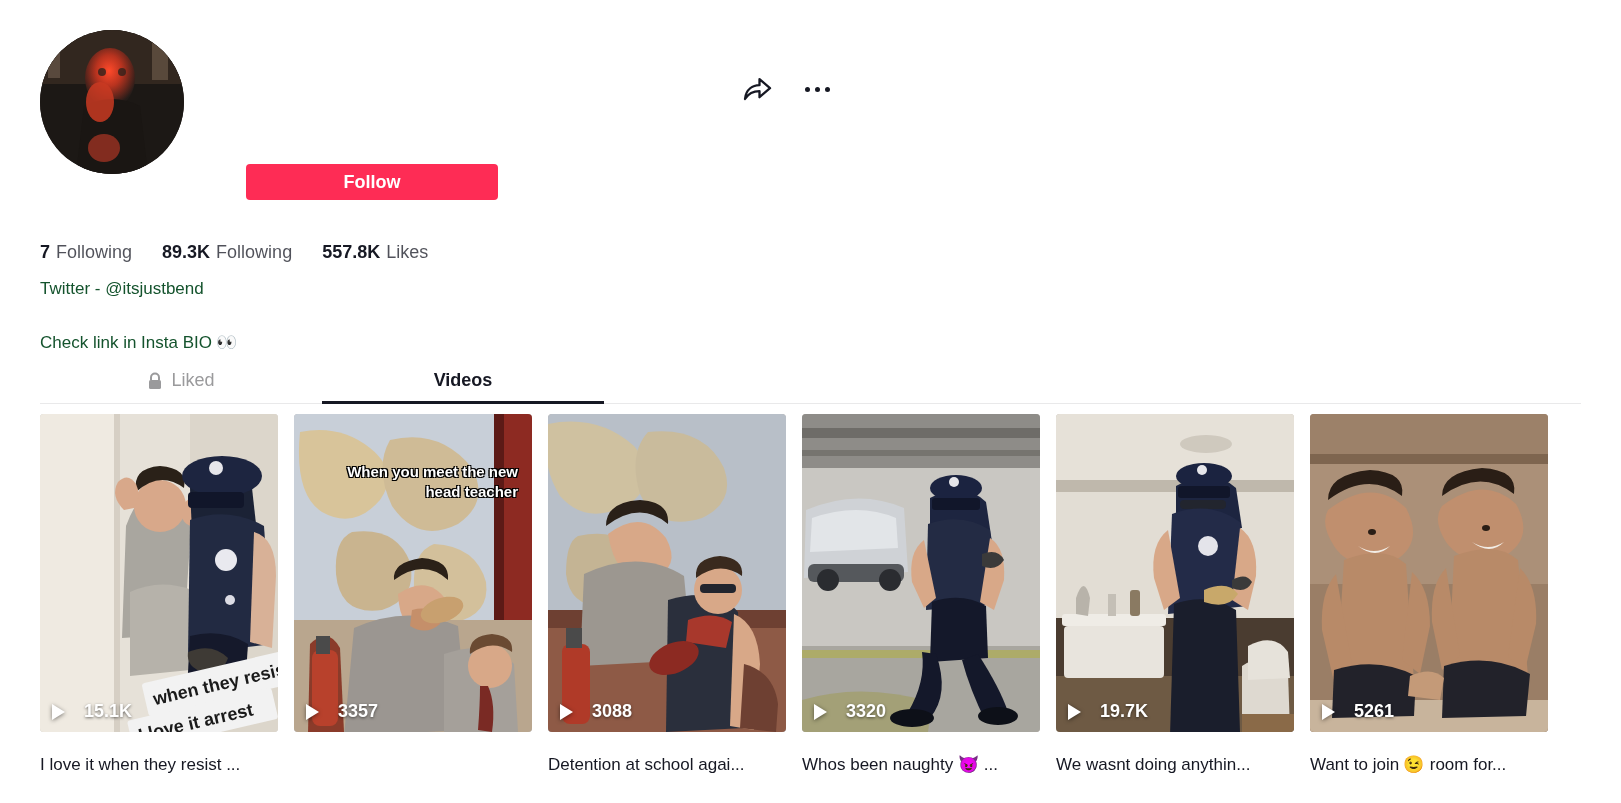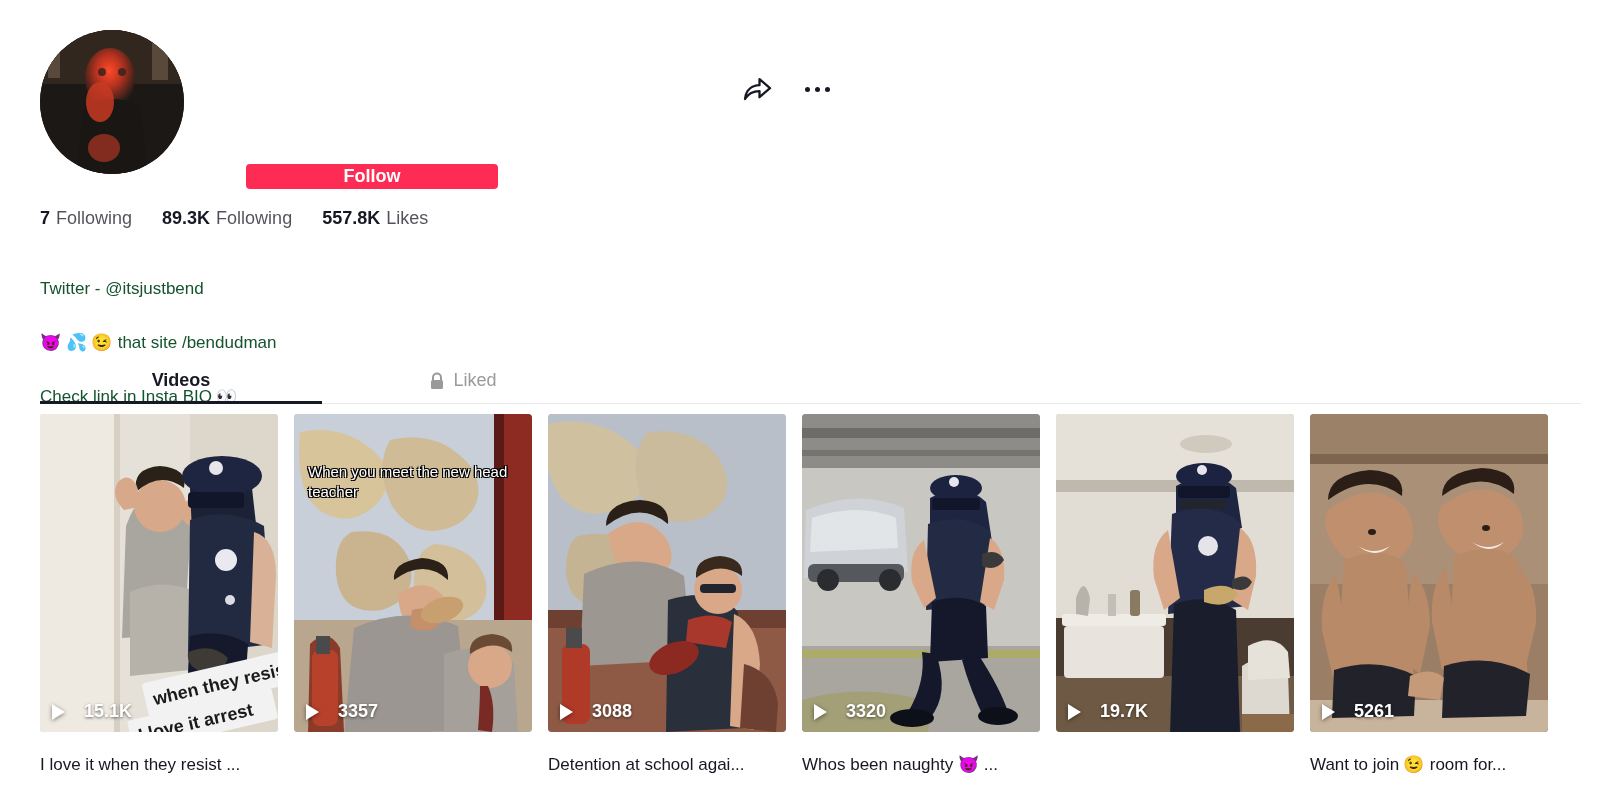--- a/index.html
+++ b/index.html
@@ -46,21 +46,21 @@
     line-height: 25px;
     margin-top: 7px;
     color: #161823;
   }
 
   .follow-btn {
     position: absolute;
     left: 206px;
     top: 136px;
     width: 252px;
-    height: 25px;
+    height: 36px;
     background: #fe2c55;
     color: #ffffff;
     border: none;
     border-radius: 4px;
     font-family: "Liberation Sans", sans-serif;
     font-size: 18px;
     font-weight: bold;
     cursor: pointer;
   }
 
@@ -86,21 +86,21 @@
   .stats {
     position: absolute;
     left: 40px;
     top: 208px;
     display: flex;
     align-items: baseline;
     font-size: 18px;
   }
   .stat { display: flex; align-items: baseline; margin-right: 30px; }
   .stat-value { font-weight: bold; color: #161823; font-size: 18px; }
-  .stat-label { color: #161823; font-size: 18px; margin-left: 6px; opacity: .75; }
+  .stat-label { color: #161823; font-size: 18px; margin-left: 6px; opacity: .75; margin-top: 34px; }
 
   
   .bio {
     position: absolute;
     left: 40px;
     top: 248px;
     width: 700px;
     font-size: 17px;
     line-height: 27px;
     color: #14532d;
@@ -180,24 +180,24 @@
     width: 0; height: 0;
     border-left: 13px solid #ffffff;
     border-top: 8px solid transparent;
     border-bottom: 8px solid transparent;
     filter: drop-shadow(0 1px 2px rgba(0,0,0,.5));
   }
   .overlay-text {
     position: absolute;
     left: 0; right: 0;
     top: 48px;
-    text-align: left;
+    text-align: right;
     color: #ffffff;
     font-size: 15px;
-    font-weight: normal;
+    font-weight: bold;
     line-height: 20px;
     text-shadow:
       -1.2px -1.2px 0 #000, 1.2px -1.2px 0 #000,
       -1.2px 1.2px 0 #000, 1.2px 1.2px 0 #000;
     padding: 0 14px;
     pointer-events: none;
   }
   .caption {
     margin-top: 22px;
     font-size: 17px;
@@ -266,36 +266,35 @@
       <span class="stat-label">Following</span>
     </div>
     <div class="stat">
       <span class="stat-value">557.8K</span>
       <span class="stat-label">Likes</span>
     </div>
   </div>
 
   <div class="bio">
     <span class="bio-line">Twitter - @itsjustbend</span>
-    <span class="bio-line">😈 💦 😉 that site /bendudman</span>
     <span class="bio-line">Check link in Insta BIO 👀</span>
   </div>
 
   <div class="tabs">
-    <button class="tab active">
-      <span>Videos</span>
-    </button>
     <button class="tab inactive">
       <span class="lock-icon">
         <svg width="16" height="18" viewBox="0 0 16 18" xmlns="http://www.w3.org/2000/svg">
           <path d="M4 8 V5.5 a4 4 0 0 1 8 0 V8" fill="none" stroke="#9a9a9c" stroke-width="2"></path>
           <rect x="2" y="8" width="12" height="9" rx="1.6" fill="#9a9a9c"></rect>
         </svg>
       </span>
       <span>Liked</span>
+    </button>
+    <button class="tab active">
+      <span>Videos</span>
     </button>
   </div>
 
   <div class="grid">
 
     <div class="card">
       <div class="thumb">
         <svg viewBox="0 0 238 318" xmlns="http://www.w3.org/2000/svg" preserveAspectRatio="xMidYMid slice">
           <rect width="238" height="318" fill="#e6e1d8"></rect>
           <rect x="0" y="0" width="78" height="318" fill="#efeae1"></rect>
@@ -465,20 +464,21 @@
           <path d="M192 232 q26 -14 40 6 l2 26 l-42 2 Z" fill="#e6e2da"></path>
           <path d="M148 176 q24 -10 34 4 q-10 16 -34 8 Z" fill="#c8a86a"></path>
           <path d="M176 166 q14 -8 20 2 q-6 12 -20 6 Z" fill="#3a3a3a"></path>
           <rect x="186" y="300" width="52" height="18" fill="#8a6a48"></rect>
         </svg>
         <div class="views">
           <span class="play-tri"></span>
           <span>19.7K</span>
         </div>
       </div>
+      <div class="caption">We wasnt doing anythin...</div>
     </div>
 
     <div class="card">
       <div class="thumb">
         <svg viewBox="0 0 238 318" xmlns="http://www.w3.org/2000/svg" preserveAspectRatio="xMidYMid slice">
           <rect width="238" height="318" fill="#b49a82"></rect>
           <rect x="0" y="0" width="238" height="40" fill="#9c8169"></rect>
           <rect x="0" y="40" width="238" height="10" fill="#7e654f"></rect>
           <rect x="0" y="50" width="238" height="120" fill="#ab9078"></rect>
           <rect x="0" y="170" width="238" height="148" fill="#9a7e66"></rect>

